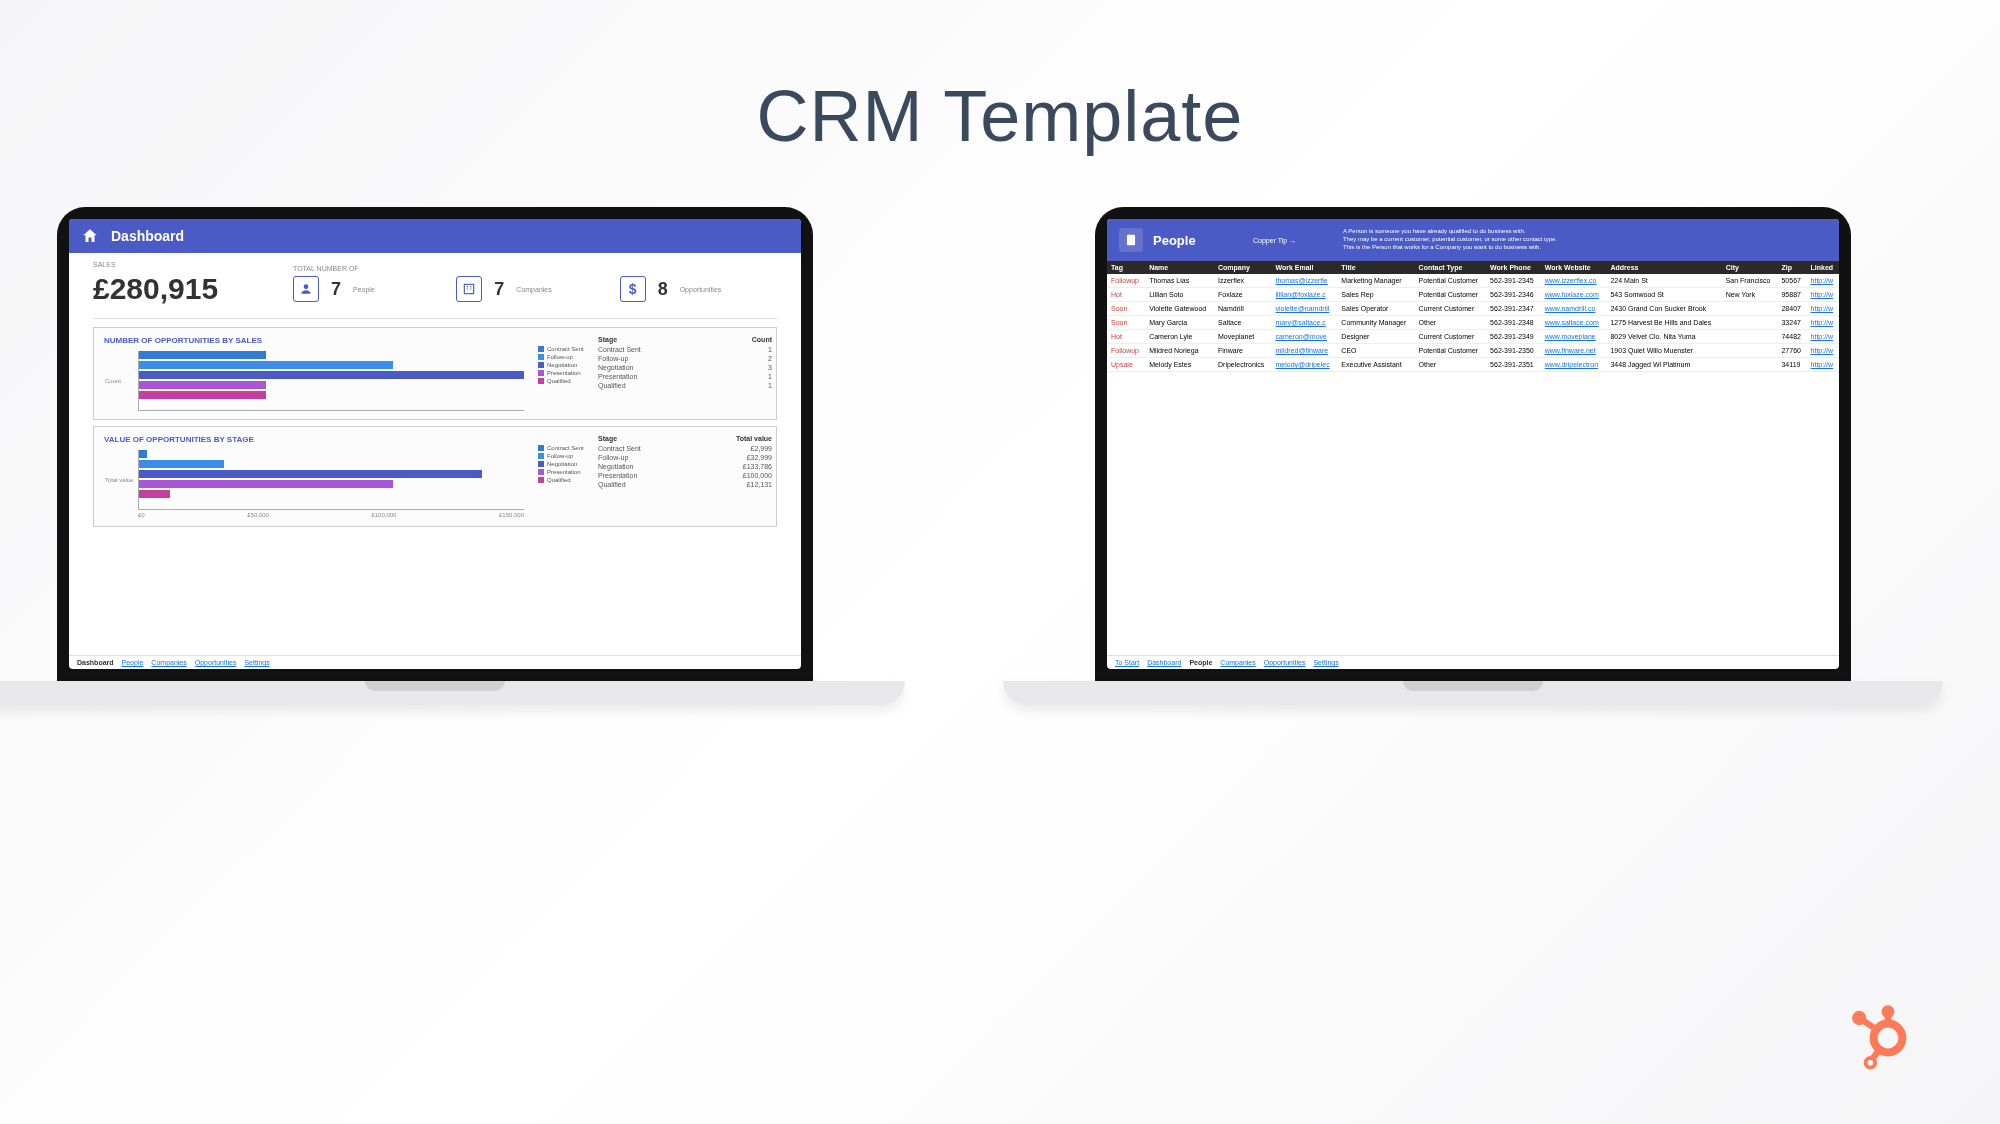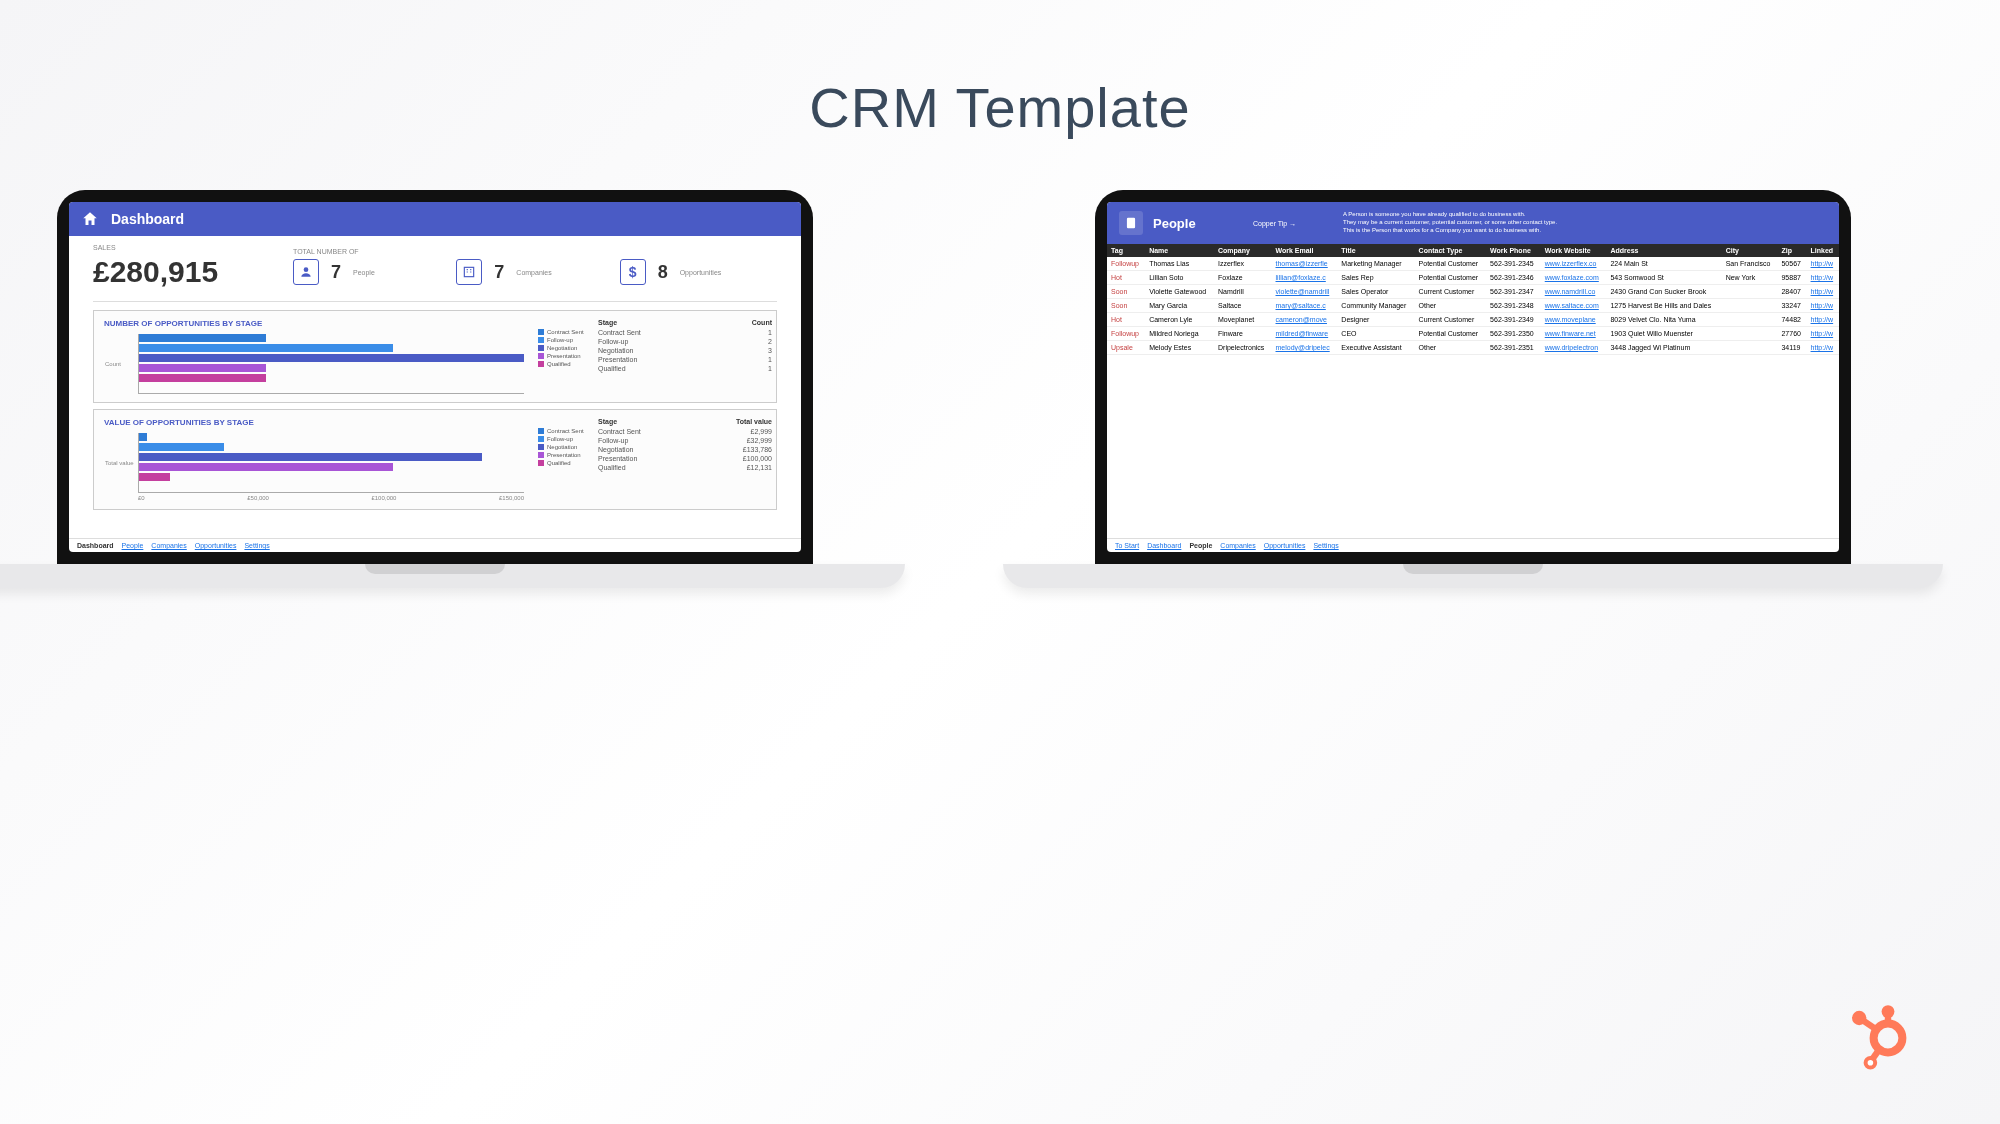--- a/index.html
+++ b/index.html
@@ -6,41 +6,41 @@
   body {
     font-family: Arial, Helvetica, sans-serif;
     background: linear-gradient(135deg, #f5f5f7 0%, #ffffff 50%, #f5f5f7 100%);
     width: 2000px;
     height: 1124px;
     position: relative;
     overflow: hidden;
   }
   .page-title {
     text-align: center;
-    font-size: 56px;
+    font-size: 72px;
     font-weight: 300;
     color: #3a4a5c;
     padding-top: 75px;
     letter-spacing: 1px;
   }
   .laptops {
     display: flex;
     justify-content: center;
     gap: 190px;
     margin-top: 50px;
   }
   .laptop {
     position: relative;
   }
   .laptop-body {
     background: #111;
     border-radius: 28px 28px 0 0;
     padding: 12px;
     width: 756px;
-    height: 374px;
+    height: 474px;
   }
   .laptop-screen {
     background: #fff;
     width: 100%;
     height: 100%;
     border-radius: 4px;
     overflow: hidden;
     display: flex;
     flex-direction: column;
   }
@@ -282,21 +282,21 @@
                     </div>
                   <div class="metric-num">8</div>
                   <div class="metric-cap">Opportunities</div>
                 </div>
               </div>
             </div>
           </div>
 
           <div class="chart-panel">
             <div class="chart-area">
-              <div class="chart-title blue">NUMBER OF OPPORTUNITIES BY STAGE</div>
+              <div class="chart-title blue">NUMBER OF OPPORTUNITIES BY SALES</div>
               <div class="bars">
                 <div class="ylabel">Count</div>
                 <div class="bar bar-cs" style="width:33%"></div>
                 <div class="bar bar-fu" style="width:66%"></div>
                 <div class="bar bar-ng" style="width:100%"></div>
                 <div class="bar bar-pr" style="width:33%"></div>
                 <div class="bar bar-qf" style="width:33%"></div>
               </div>
             </div>
             <div class="legend">

